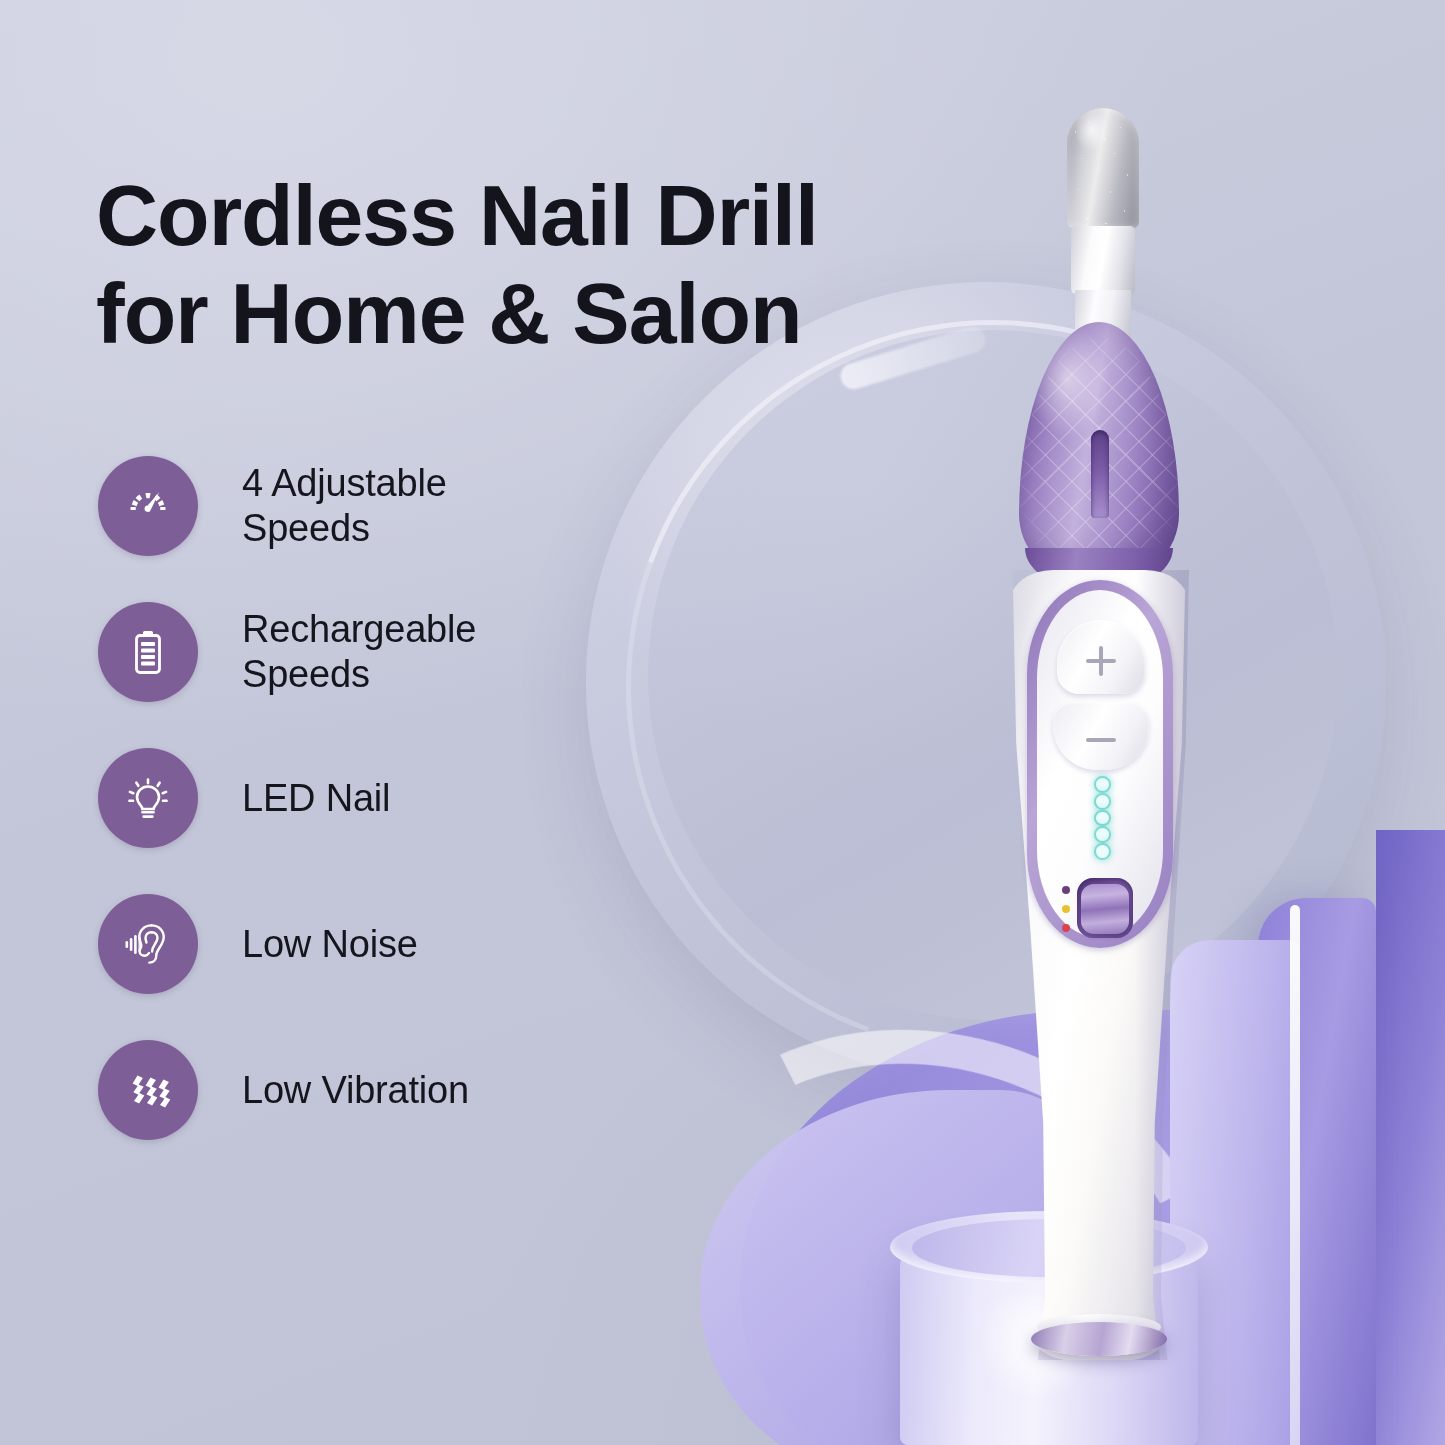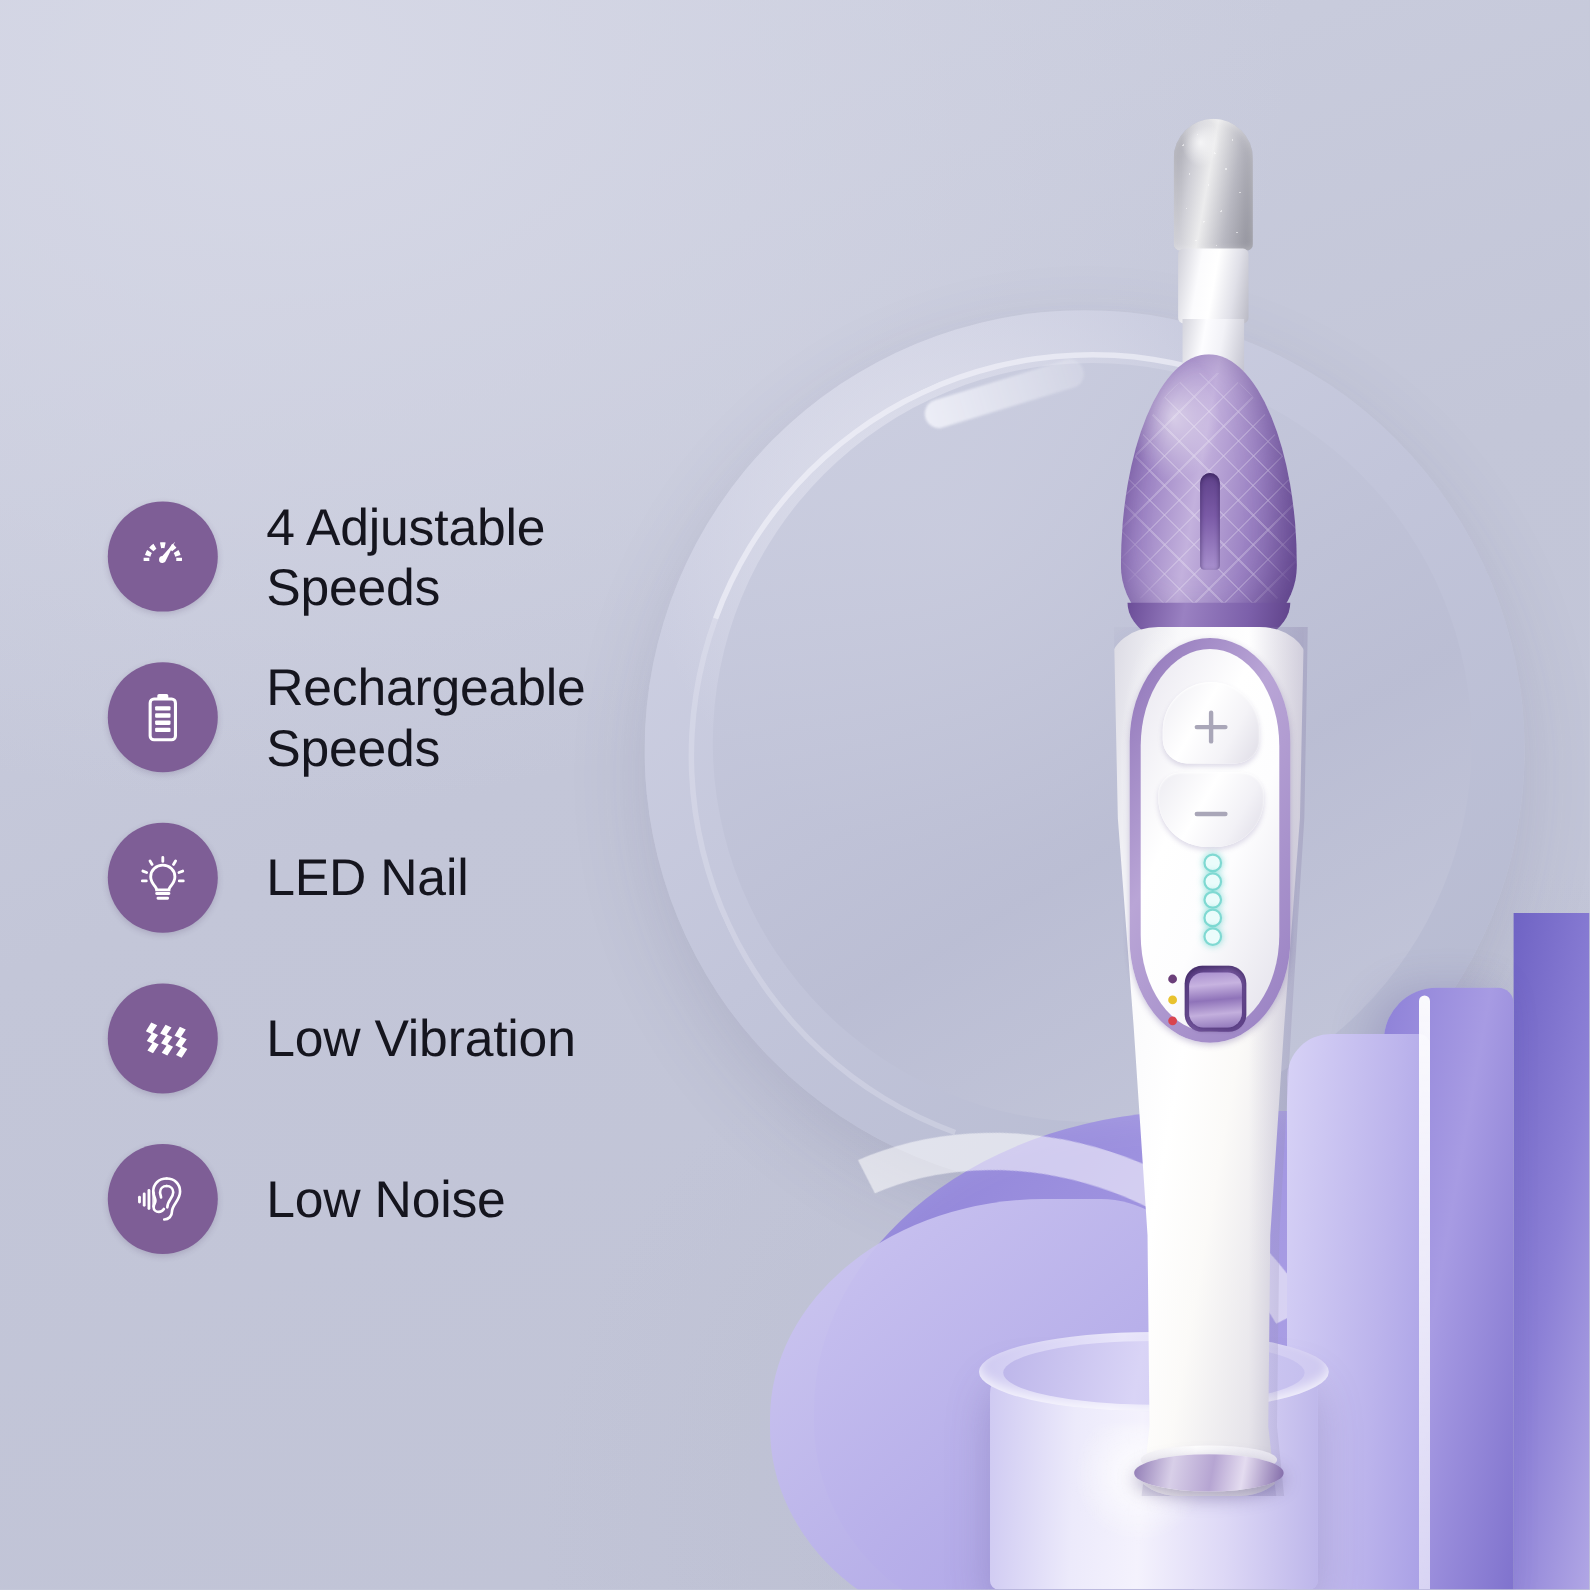--- a/index.html
+++ b/index.html
@@ -167,21 +167,21 @@
   
   .headline{position:absolute;left:96px;top:108px;width:840px;
     font-size:86px;line-height:1.14;font-weight:700;letter-spacing:-1px;color:#14141c;}
   .headline .l2{display:block;}
 
   .features{position:absolute;left:98px;top:456px;width:560px;}
   .feature{display:flex;align-items:center;height:100px;margin-bottom:46px;}
   .f-badge{flex:0 0 auto;width:100px;height:100px;border-radius:50%;background:#7e5e96;
     display:flex;align-items:center;justify-content:center;box-shadow:0 2px 6px rgba(70,50,95,.2);}
   .f-badge svg{display:block;}
-  .f-label{margin-left:44px;font-size:47px;line-height:1.18;color:#15151e;font-weight:400;letter-spacing:-.2px;}
+  .f-label{margin-left:44px;font-size:38px;line-height:1.18;color:#15151e;font-weight:400;letter-spacing:-.2px;}
 </style>
 </head>
 <body>
 
 <div class="stage">
 
   <div class="bg-disc"></div>
   <div class="bg-disc-inner"></div>
   <div class="disc-arc"></div>
   <div class="disc-hi"></div>
@@ -240,20 +240,24 @@
       <div class="sled" style="background:#d9444f;"></div>
     </div>
 
     <div class="switch-well"></div>
     <div class="switch-knob"></div>
 
     <div class="base-cap"></div>
     <div class="base-ring"></div>
   </div>
 
+  <h1 class="headline">
+    <span>Cordless Nail Drill</span>
+    <span class="l2">for Home &amp; Salon</span>
+  </h1>
 
   <div class="features">
 
     <div class="feature">
       <div class="f-badge">
         <svg width="60" height="60" viewBox="0 0 60 60">
           <g fill="#fff">
             <path d="M30 14c-9.9 0-18 8.1-18 18h6.2A11.9 11.9 0 0 1 30 20.2 11.9 11.9 0 0 1 41.8 32H48c0-9.9-8.1-18-18-18z" opacity="0"></path>
             <path d="M13.8 28.6l4.9 1.6a11.9 11.9 0 0 1 1.4-3.4l-4.3-2.7a17 17 0 0 0-2 4.5z"></path>
             <path d="M17.6 21.9l3.9 3.3a12 12 0 0 1 2.7-2.4l-2.7-4.4a17 17 0 0 0-3.9 3.5z"></path>
@@ -294,45 +298,45 @@
             <path d="M29 10.5v3.6M17.4 13.7l1.9 3.1M40.6 13.7l-1.9 3.1M10.9 22.9l3.4 1.3M47.1 22.9l-3.4 1.3M10.4 31.8h3.6M47.6 31.8H44"></path>
           </g>
         </svg>
       </div>
       <div class="f-label" style="white-space:pre-line">LED Nail</div>
     </div>
 
 
     <div class="feature">
       <div class="f-badge">
-        <svg width="58" height="58" viewBox="0 0 58 58">
-          <g fill="#fff">
-            <path d="M21.5 14.5l5.4 2.5-4.3 6.4 5.1 2.4-4.4 6.3 5 2.5-5.2 7.9-5.1-2.4 4.4-6.4-5-2.4 4.3-6.4-5.1-2.4z" transform="translate(-3,0)"></path>
-            <path d="M21.5 14.5l5.4 2.5-4.3 6.4 5.1 2.4-4.4 6.3 5 2.5-5.2 7.9-5.1-2.4 4.4-6.4-5-2.4 4.3-6.4-5.1-2.4z" transform="translate(10,2)"></path>
-            <path d="M21.5 14.5l5.4 2.5-4.3 6.4 5.1 2.4-4.4 6.3 5 2.5-5.2 7.9-5.1-2.4 4.4-6.4-5-2.4 4.3-6.4-5.1-2.4z" transform="translate(23,4)"></path>
-          </g>
-        </svg>
-      </div>
-      <div class="f-label" style="white-space:pre-line">Low Vibration</div>
-    </div>
-
-    <div class="feature">
-      <div class="f-badge">
         <svg width="62" height="58" viewBox="0 0 62 58">
           <g stroke="#fff" stroke-width="2.4" fill="none" stroke-linecap="round" stroke-linejoin="round">
             <path d="M34.5 10.4c-7.3 0-12.2 5.1-12.2 11.7 0 4 2 5.8 2 8.6 0 2.3-1.7 3.1-1.7 5.5 0 2.7 2.2 4.5 4.8 4.5 2.3 0 3.6-1.1 4.6-2.6"></path>
             <path d="M34.5 17.2c-3.6 0-6 2.6-6 5.7 0 2.1.9 3.1.9 4.7"></path>
             <path d="M34.5 10.4c7.3 0 12.2 5.1 12.2 11.7 0 8.4-7.4 11.9-7.4 18.4 0 4.1-2.9 7.1-7 7.1"></path>
             <path d="M34.5 17.2c3.6 0 6 2.6 6 5.7 0 5-5.4 7.6-5.4 13.7"></path>
           </g>
           <g fill="#fff">
             <rect x="8.5" y="26" width="2.6" height="7" rx="1.3"></rect>
             <rect x="12.8" y="23" width="2.6" height="13" rx="1.3"></rect>
             <rect x="17.1" y="20" width="2.6" height="19" rx="1.3"></rect>
             <rect x="21.4" y="22" width="2.6" height="15" rx="1.3" opacity=".85"></rect>
           </g>
         </svg>
       </div>
       <div class="f-label" style="white-space:pre-line">Low Noise</div>
     </div>
 
+    <div class="feature">
+      <div class="f-badge">
+        <svg width="58" height="58" viewBox="0 0 58 58">
+          <g fill="#fff">
+            <path d="M21.5 14.5l5.4 2.5-4.3 6.4 5.1 2.4-4.4 6.3 5 2.5-5.2 7.9-5.1-2.4 4.4-6.4-5-2.4 4.3-6.4-5.1-2.4z" transform="translate(-3,0)"></path>
+            <path d="M21.5 14.5l5.4 2.5-4.3 6.4 5.1 2.4-4.4 6.3 5 2.5-5.2 7.9-5.1-2.4 4.4-6.4-5-2.4 4.3-6.4-5.1-2.4z" transform="translate(10,2)"></path>
+            <path d="M21.5 14.5l5.4 2.5-4.3 6.4 5.1 2.4-4.4 6.3 5 2.5-5.2 7.9-5.1-2.4 4.4-6.4-5-2.4 4.3-6.4-5.1-2.4z" transform="translate(23,4)"></path>
+          </g>
+        </svg>
+      </div>
+      <div class="f-label" style="white-space:pre-line">Low Vibration</div>
+    </div>
+
   </div>
 </div>
 
 </body></html>

